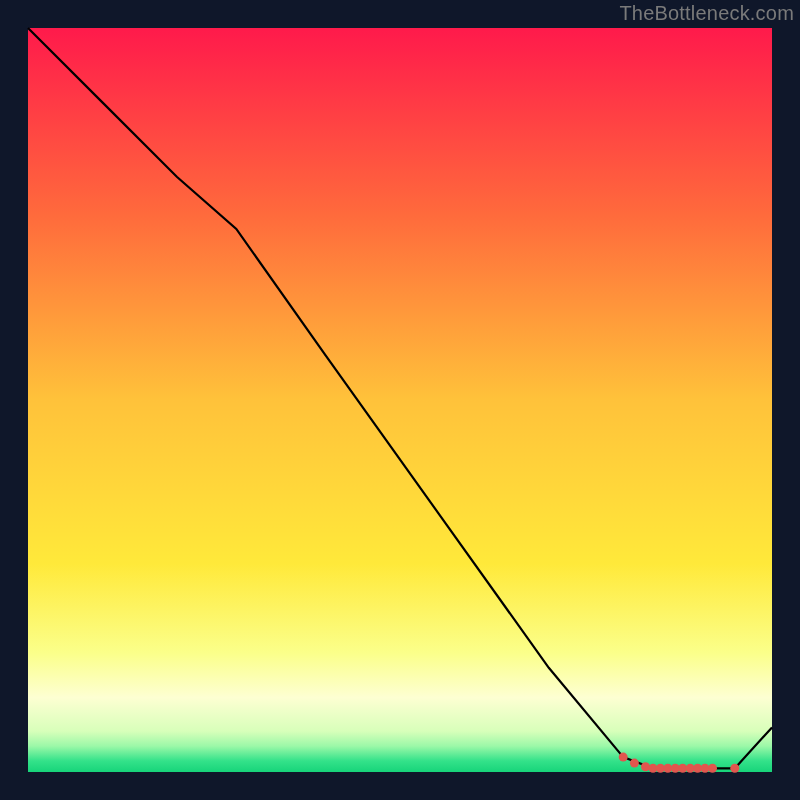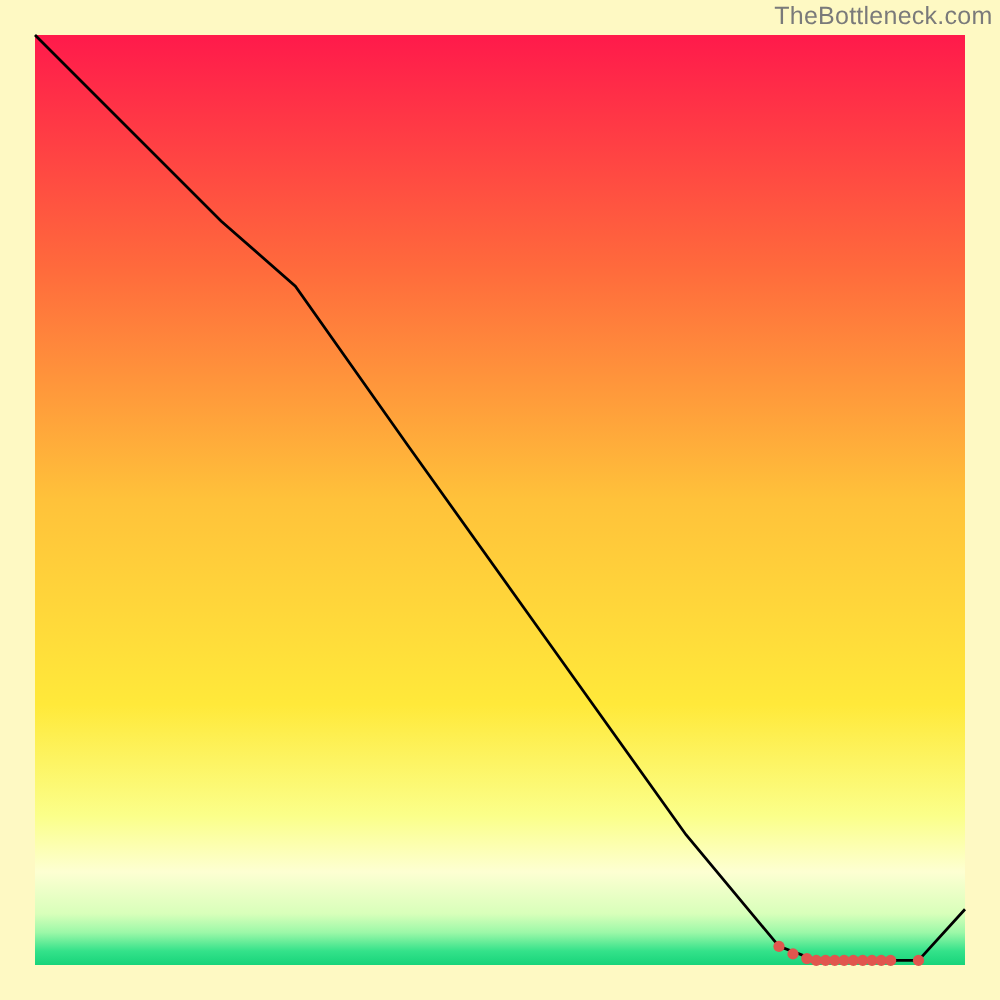--- a/index.html
+++ b/index.html
@@ -8,21 +8,21 @@
     width: 800px;
     height: 800px;
     background: #000;
     overflow: hidden;
     font-family: Arial, Helvetica, sans-serif;
   }
   .stage {
     position: relative;
     width: 800px;
     height: 800px;
-    background: #fef9c3;
+    background: #0f172a;
   }
   .watermark {
     position: absolute;
     top: 2px;
     right: 6px;
     color: #7a7a7a;
     font-size: 20px;
     font-weight: 500;
     letter-spacing: 0.2px;
     z-index: 3;

